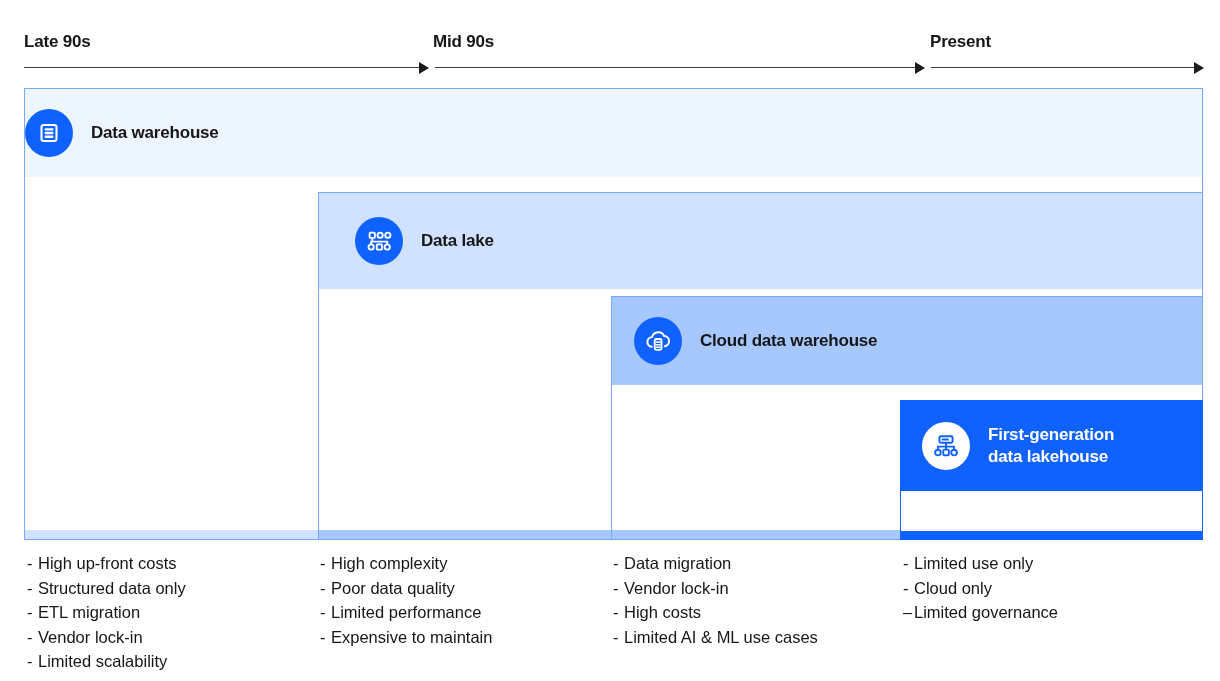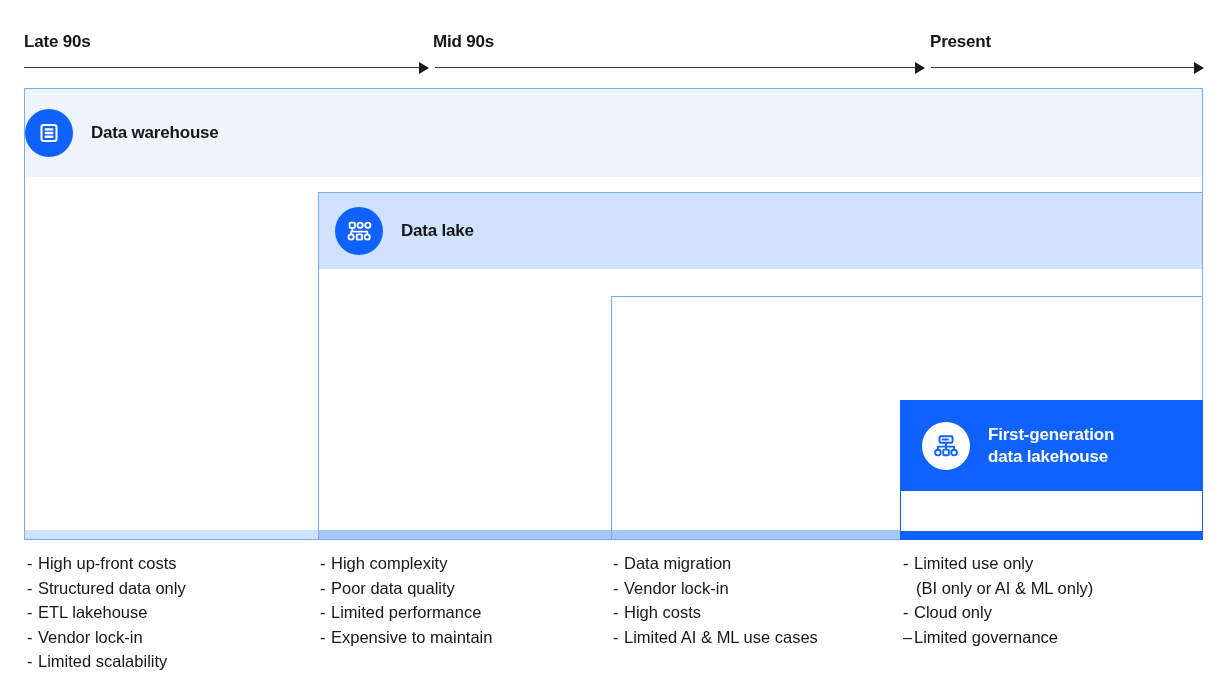--- a/index.html
+++ b/index.html
@@ -118,39 +118,49 @@
               <rect x="11.3" y="14.7" width="9.4" height="2.6" rx="1.0" fill="#ffffff"></rect>
               <rect x="11.3" y="18.6" width="9.4" height="2.6" rx="1.0" fill="#ffffff"></rect>
             </svg>
           </div>
           <div class="stage-title" style="color: rgb(22, 22, 22); margin-left: 18px;">Data warehouse</div>
         </div>
         <div class="body"></div>
         <div class="strip" style="background: rgb(208, 226, 255);"></div>
       </div>
       <div class="stage" style="left: 318px; top: 192px; width: 885px; height: 348px;">
-        <div class="band" style="background: rgb(208, 226, 255); height: 76px; padding-left: 16px;">
+        <div class="band" style="background: rgb(208, 226, 255); height: 96px; padding-left: 36px;">
           <div class="icon-wrap" style="width: 48px; height: 48px; background: rgb(15, 98, 254);">
             <svg width="30" height="30" viewBox="0 0 32 32" fill="none">
               <rect x="6" y="7" width="5.6" height="5.6" rx="1" stroke="#ffffff" stroke-width="2"></rect>
               <circle cx="17.2" cy="9.8" r="2.8" stroke="#ffffff" stroke-width="2"></circle>
               <circle cx="25.4" cy="9.8" r="2.8" stroke="#ffffff" stroke-width="2"></circle>
               <circle cx="7.6" cy="22.4" r="2.8" stroke="#ffffff" stroke-width="2"></circle>
               <rect x="13.6" y="19.6" width="5.6" height="5.6" rx="1" stroke="#ffffff" stroke-width="2"></rect>
               <circle cx="24.8" cy="22.4" r="2.8" stroke="#ffffff" stroke-width="2"></circle>
               <path d="M8.8 12.8 V16.6 H24.8 V19.6" stroke="#ffffff" stroke-width="2" stroke-linecap="round" stroke-linejoin="round"></path>
               <path d="M7.6 16.6 V19.6" stroke="#ffffff" stroke-width="2" stroke-linecap="round"></path>
             </svg>
           </div>
           <div class="stage-title" style="color: rgb(22, 22, 22); margin-left: 18px;">Data lake</div>
         </div>
         <div class="body"></div>
         <div class="strip" style="background: rgb(166, 200, 255);"></div>
       </div>
       <div class="stage" style="left: 611px; top: 296px; width: 592px; height: 244px;">
+        <div class="band" style="background: rgb(166, 200, 255); height: 88px; padding-left: 22px;">
+          <div class="icon-wrap" style="width: 48px; height: 48px; background: rgb(15, 98, 254);">
+            <svg width="30" height="30" viewBox="0 0 32 32" fill="none">
+              <path d="M9.2 22.2a5.2 5.2 0 0 1 .5-10.35 6.9 6.9 0 0 1 12.9-1.2 5.5 5.5 0 0 1 .7 10.9" stroke="#ffffff" stroke-width="2.1" stroke-linecap="round" stroke-linejoin="round"></path>
+              <rect x="12.5" y="13.8" width="7.2" height="11.6" rx="1.6" stroke="#ffffff" stroke-width="2"></rect>
+              <path d="M14.2 17.2h3.8M14.2 20.0h3.8M14.2 22.7h3.8" stroke="#ffffff" stroke-width="1.7" stroke-linecap="round"></path>
+            </svg>
+          </div>
+          <div class="stage-title" style="color: rgb(22, 22, 22); margin-left: 18px;">Cloud data warehouse</div>
+        </div>
         <div class="body"></div>
         <div class="strip" style="background: rgb(166, 200, 255);"></div>
       </div>
       <div class="stage" style="left: 900px; top: 400px; width: 303px; height: 140px; border: none; background: transparent;">
         <div class="band" style="background: rgb(15, 98, 254); height: 91px; padding-left: 22px;">
           <div class="icon-wrap" style="width: 48px; height: 48px; background: rgb(255, 255, 255);">
             <svg width="30" height="30" viewBox="0 0 32 32" fill="none">
               <rect x="9" y="5.6" width="14" height="7" rx="1.6" stroke="#0f62fe" stroke-width="2.1"></rect>
               <rect x="11.4" y="8.0" width="7.6" height="2.2" rx="1" fill="#0f62fe"></rect>
               <path d="M16 12.6 V16.6 M7.4 16.6 H24.6 M7.4 16.6 V19.6 M16 16.6 V19.6 M24.6 16.6 V19.6" stroke="#0f62fe" stroke-width="2" stroke-linecap="round" stroke-linejoin="round"></path>
@@ -172,21 +182,21 @@
         <div class="bullet-row">
           <span class="bullet-dash">-</span>
           <span class="bullet-text">High up-front costs</span>
         </div>
         <div class="bullet-row">
           <span class="bullet-dash">-</span>
           <span class="bullet-text">Structured data only</span>
         </div>
         <div class="bullet-row">
           <span class="bullet-dash">-</span>
-          <span class="bullet-text">ETL lakehouse</span>
+          <span class="bullet-text">ETL migration</span>
         </div>
         <div class="bullet-row">
           <span class="bullet-dash">-</span>
           <span class="bullet-text">Vendor lock-in</span>
         </div>
         <div class="bullet-row">
           <span class="bullet-dash">-</span>
           <span class="bullet-text">Limited scalability</span>
         </div>
       </div>
@@ -224,21 +234,20 @@
         <div class="bullet-row">
           <span class="bullet-dash">-</span>
           <span class="bullet-text">Limited AI &amp; ML use cases</span>
         </div>
       </div>
       <div class="bullets" style="left: 903px; top: 551px;">
         <div class="bullet-row">
           <span class="bullet-dash">-</span>
           <span class="bullet-text">Limited use only</span>
         </div>
-        <div class="bullet-sub">(BI only or AI &amp; ML only)</div>
         <div class="bullet-row">
           <span class="bullet-dash">-</span>
           <span class="bullet-text">Cloud only</span>
         </div>
         <div class="bullet-row">
           <span class="bullet-dash">–</span>
           <span class="bullet-text">Limited governance</span>
         </div>
       </div>
     </div>

